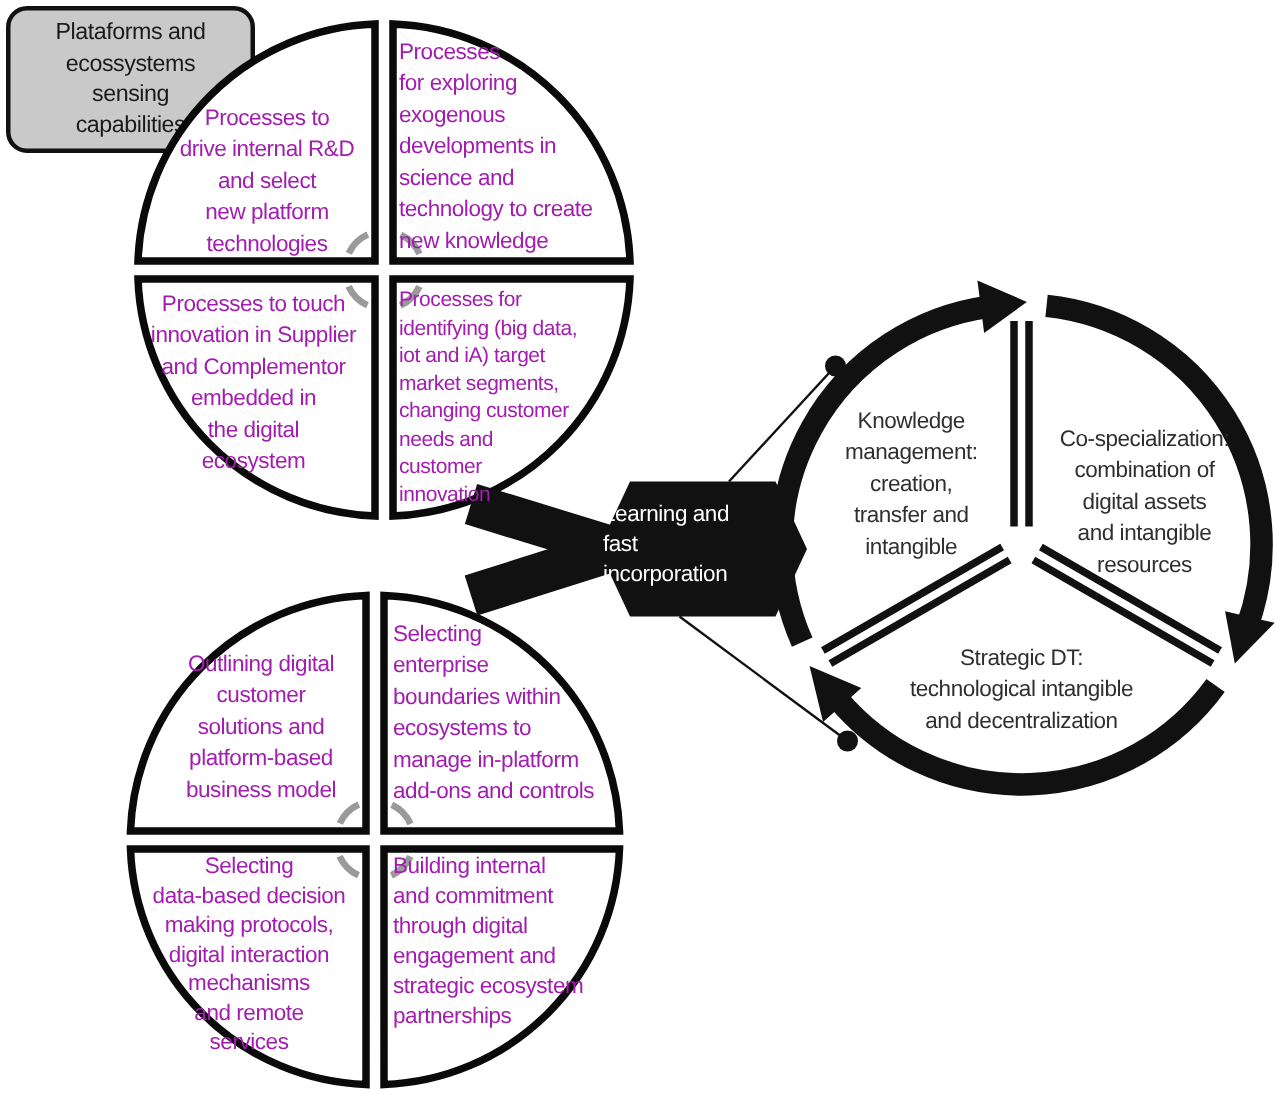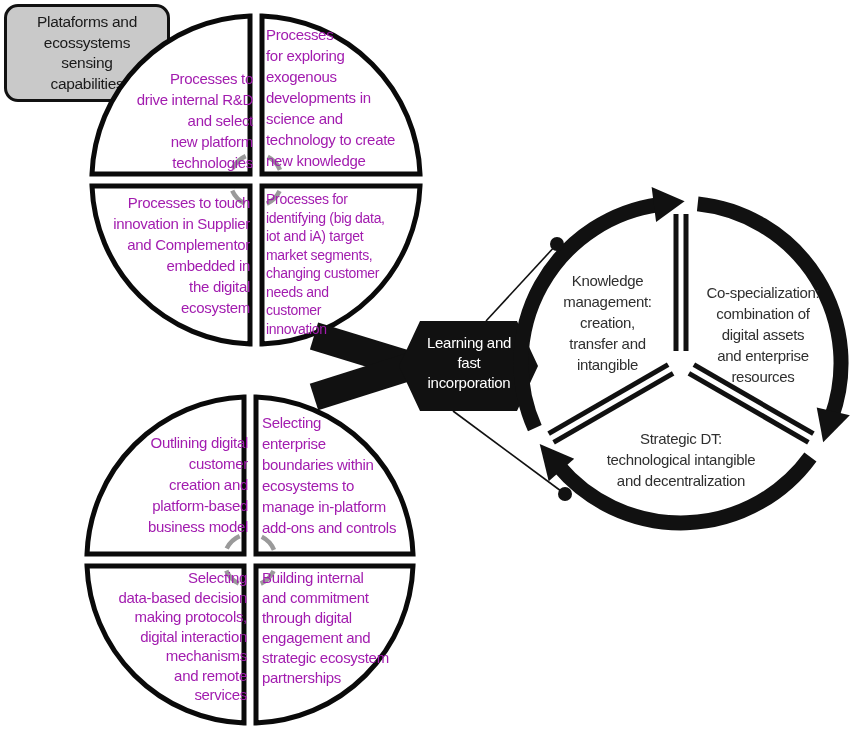--- a/index.html
+++ b/index.html
@@ -5,22 +5,22 @@
   html,body{margin:0;padding:0;background:#fff;}
   #stage{position:relative;width:850px;height:729px;background:#fff;overflow:hidden;
          font-family:"Liberation Sans",sans-serif;}
   .graybox{position:absolute;background:#c9c9c9;border:3px solid #111;border-radius:14px;
            z-index:1;display:flex;align-items:center;justify-content:center;}
   .graybox .txt{font-size:15.5px;line-height:20.5px;color:#1a1a1a;text-align:center;}
   svg.layer{position:absolute;left:0;top:0;z-index:2;}
   .txt{white-space:pre-line;letter-spacing:-0.3px;}
   .qtxt{position:absolute;z-index:3;font-size:15px;line-height:21px;color:#a21caf;}
   .dense{font-size:14px;line-height:18.5px;}
-  .ctr{text-align:right;}
-  .hexlabel{position:absolute;z-index:3;color:#fff;font-size:15px;line-height:20px;text-align:center;}
+  .ctr{text-align:center;}
+  .hexlabel{position:absolute;z-index:3;color:#fff;font-size:15px;line-height:20px;}
   .ringlabel{position:absolute;z-index:3;font-size:15px;line-height:21px;color:#2f2f2f;text-align:center;}
 </style>
 </head>
 <body>
 
 <div id="stage">
 
   <div class="graybox" style="left:4px;top:4px;width:160px;height:92px;">
     <div class="txt">Plataforms and
 ecossystems
@@ -102,21 +102,21 @@
 identifying (big data,
 iot and iA) target
 market segments,
 changing customer
 needs and
 customer
 innovation</div>
 
   <div class="qtxt txt ctr" style="left:100px;top:432px;width:148px;">Outlining digital
 customer
-creation and
+solutions and
 platform-based
 business model</div>
   <div class="qtxt txt" style="left:262px;top:412px;width:160px;">Selecting
 enterprise
 boundaries within
 ecosystems to
 manage in-platform
 add-ons and controls</div>
   <div class="qtxt txt ctr" style="left:85px;top:568px;width:162px;line-height:19.5px;">Selecting
 data-based decision
@@ -137,19 +137,19 @@
 incorporation</div>
 
   <div class="ringlabel txt" style="left:540px;top:270px;width:135px;">Knowledge
 management:
 creation,
 transfer and
 intangible</div>
   <div class="ringlabel txt" style="left:688px;top:282px;width:150px;">Co-specialization:
 combination of
 digital assets
-and enterprise
+and intangible
 resources</div>
   <div class="ringlabel txt" style="left:570px;top:428px;width:222px;">Strategic DT:
 technological intangible
 and decentralization</div>
 
 </div>
 
 </body></html>

